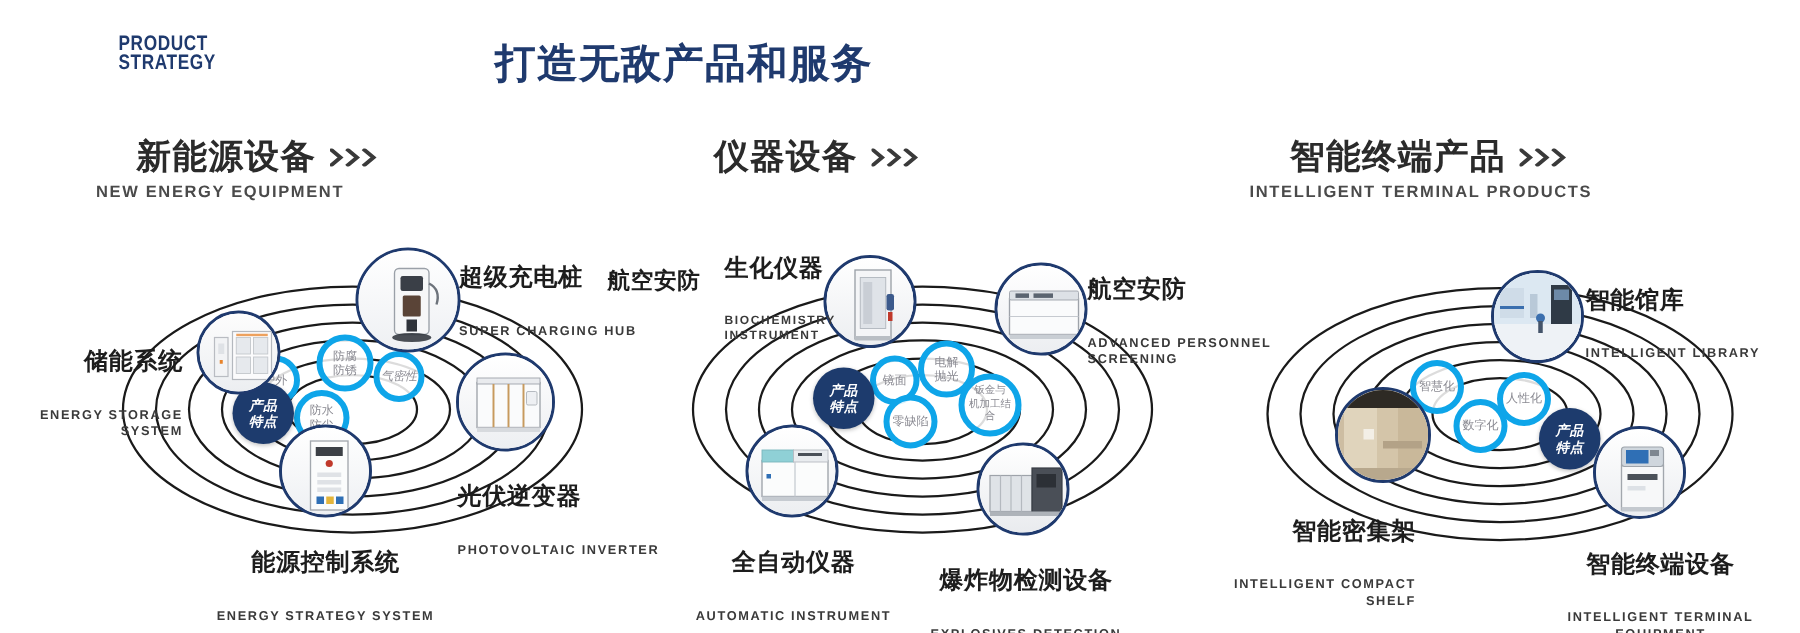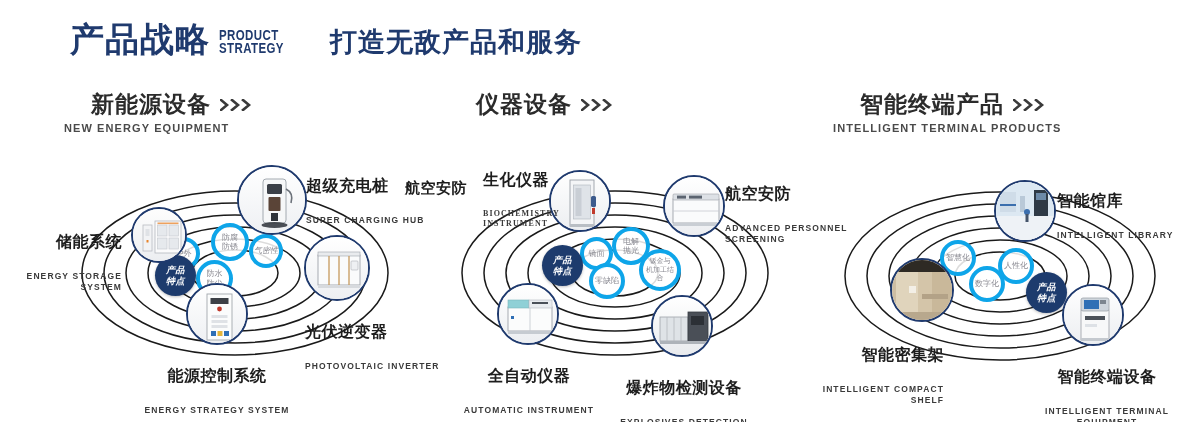--- a/index.html
+++ b/index.html
@@ -78,29 +78,28 @@
   }
   .cap .c-en{
     font-size:8.5px;color:#3a3a3a;letter-spacing:1.1px;font-weight:bold;
     margin-top:2px;line-height:1.25;
   }
   .cap.ralign{text-align:right;}
   .cap.calign{text-align:center;}
 
   
   .cap.small .c-cn{font-size:15px;}
-  .mini-en .c-en{font-size:8px;font-family:Liberation Serif, serif;}
+  .mini-en .c-en{font-size:8px;}
 </style>
 </head>
 <body>
 
 <div class="page">
 
   <div class="header">
-    <div class="h-cn">产品战略</div>
     <div class="h-en">PRODUCT
 STRATEGY</div>
   </div>
   <div class="h-sub">打造无敌产品和服务</div>
 
   <div class="sect" style="left:64px;top:92px;">
     <div class="s-cn">
       <span>新能源设备</span>
       <span class="chev">
         <svg width="34" height="12" viewBox="0 0 34 12">

